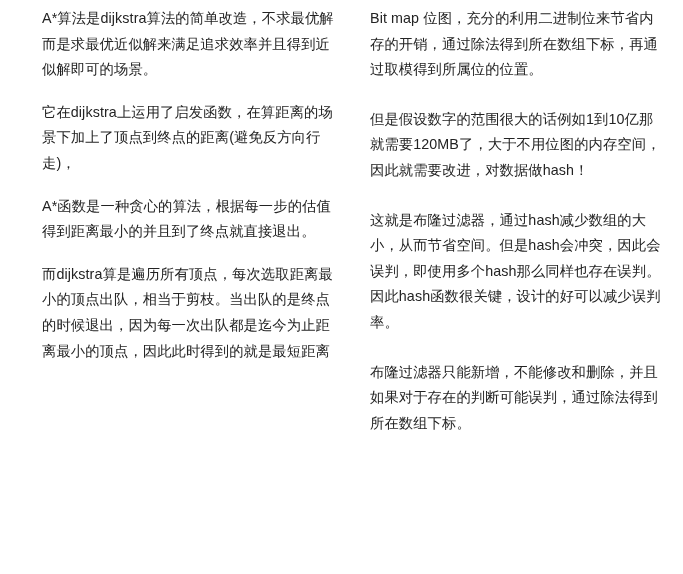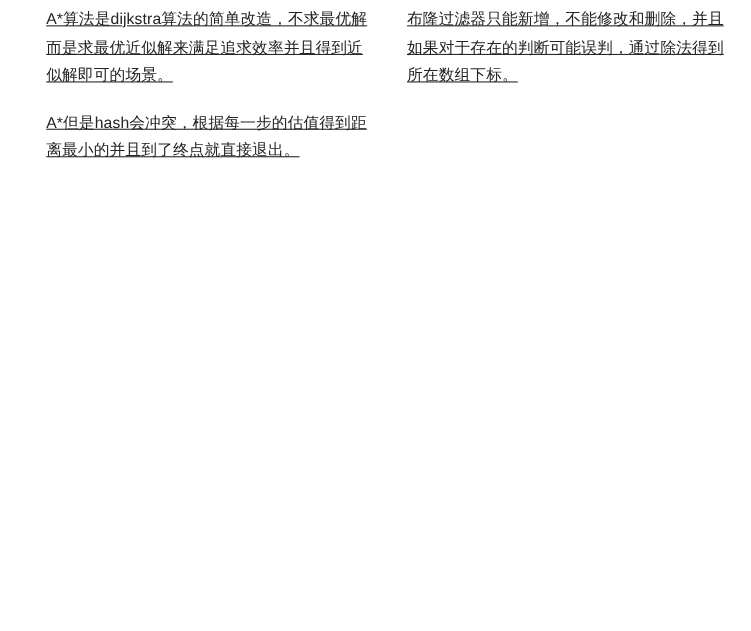--- a/index.html
+++ b/index.html
@@ -18,21 +18,20 @@
     position: relative;
     width: 683px;
     height: 574px;
     box-sizing: border-box;
     display: flex;
     flex-direction: row;
     padding: 6px 0 0 0;
   }
   .column {
     box-sizing: border-box;
-    text-decoration: underline;
   }
   .column-left {
     width: 352px;
     padding: 0 14px 0 42px;
   }
   .column-right {
     width: 331px;
     padding: 0 16px 0 18px;
   }
   .para {
@@ -51,20 +50,25 @@
     margin-bottom: 24px;
   }
 </style>
 </head>
 <body>
 
 <div class="page">
 
   <div class="column column-left">
     <p class="para">A*算法是dijkstra算法的简单改造，不求最优解而是求最优近似解来满足追求效率并且得到近似解即可的场景。</p>
-    <p class="para">A*但是hash会冲突，根据每一步的估值得到距离最小的并且到了终点就直接退出。</p>
+    <p class="para">它在dijkstra上运用了启发函数，在算距离的场景下加上了顶点到终点的距离(避免反方向行走)，</p>
+    <p class="para">A*函数是一种贪心的算法，根据每一步的估值得到距离最小的并且到了终点就直接退出。</p>
+    <p class="para">而dijkstra算是遍历所有顶点，每次选取距离最小的顶点出队，相当于剪枝。当出队的是终点的时候退出，因为每一次出队都是迄今为止距离最小的顶点，因此此时得到的就是最短距离</p>
   </div>
 
   <div class="column column-right">
+    <p class="para">Bit map 位图，充分的利用二进制位来节省内存的开销，通过除法得到所在数组下标，再通过取模得到所属位的位置。</p>
+    <p class="para">但是假设数字的范围很大的话例如1到10亿那就需要120MB了，大于不用位图的内存空间，因此就需要改进，对数据做hash！</p>
+    <p class="para">这就是布隆过滤器，通过hash减少数组的大小，从而节省空间。但是hash会冲突，因此会误判，即使用多个hash那么同样也存在误判。因此hash函数很关键，设计的好可以减少误判率。</p>
     <p class="para">布隆过滤器只能新增，不能修改和删除，并且如果对于存在的判断可能误判，通过除法得到所在数组下标。</p>
   </div>
 
 </div>
 
 </body></html>

